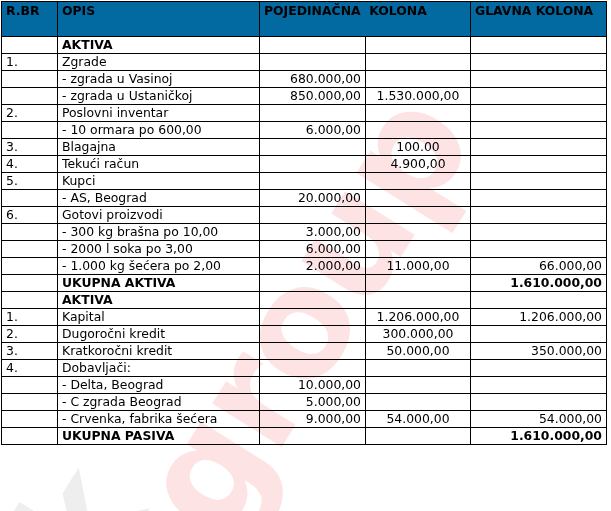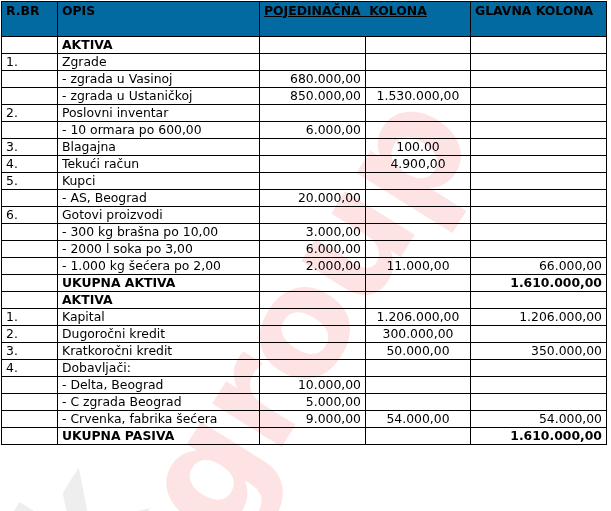--- a/index.html
+++ b/index.html
@@ -10,21 +10,21 @@
     .wm-red { color: rgba(240,40,40,0.13); left: 210px; top: 230px; }
     table.ledger { position: absolute; left: 1px; top: 1px; border-collapse: collapse; z-index: 1; font-size: 12.4px; color: #000; background: transparent; }
     table.ledger td, table.ledger th { border: 1px solid #000; padding: 0 4px; height: 16px; line-height: 16px; white-space: nowrap; }
     table.ledger th { background: #0369a1; font-weight: bold; text-align: left; vertical-align: top; height: 33px; padding-top: 1px; line-height: 16px; }
     .c-rbr { width: 47px; }
     .c-opis { width: 193px; }
     .c-poj1 { width: 97px; text-align: right; }
     .c-poj2 { width: 96px; text-align: center; }
     .c-glav { width: 127px; text-align: right; }
     .bold { font-weight: bold; margin-left: 32px; }
-    th.c-poj { text-align: left; text-decoration: underline; }
+    th.c-poj { text-align: left; }
     th.c-glav { text-align: left; line-height: 16px; }
   </style>
 </head>
 <body>
 
 <div class="watermark">
   <span class="wm-gray">ik</span>
   <span class="wm-red">group</span>
 </div>
 

